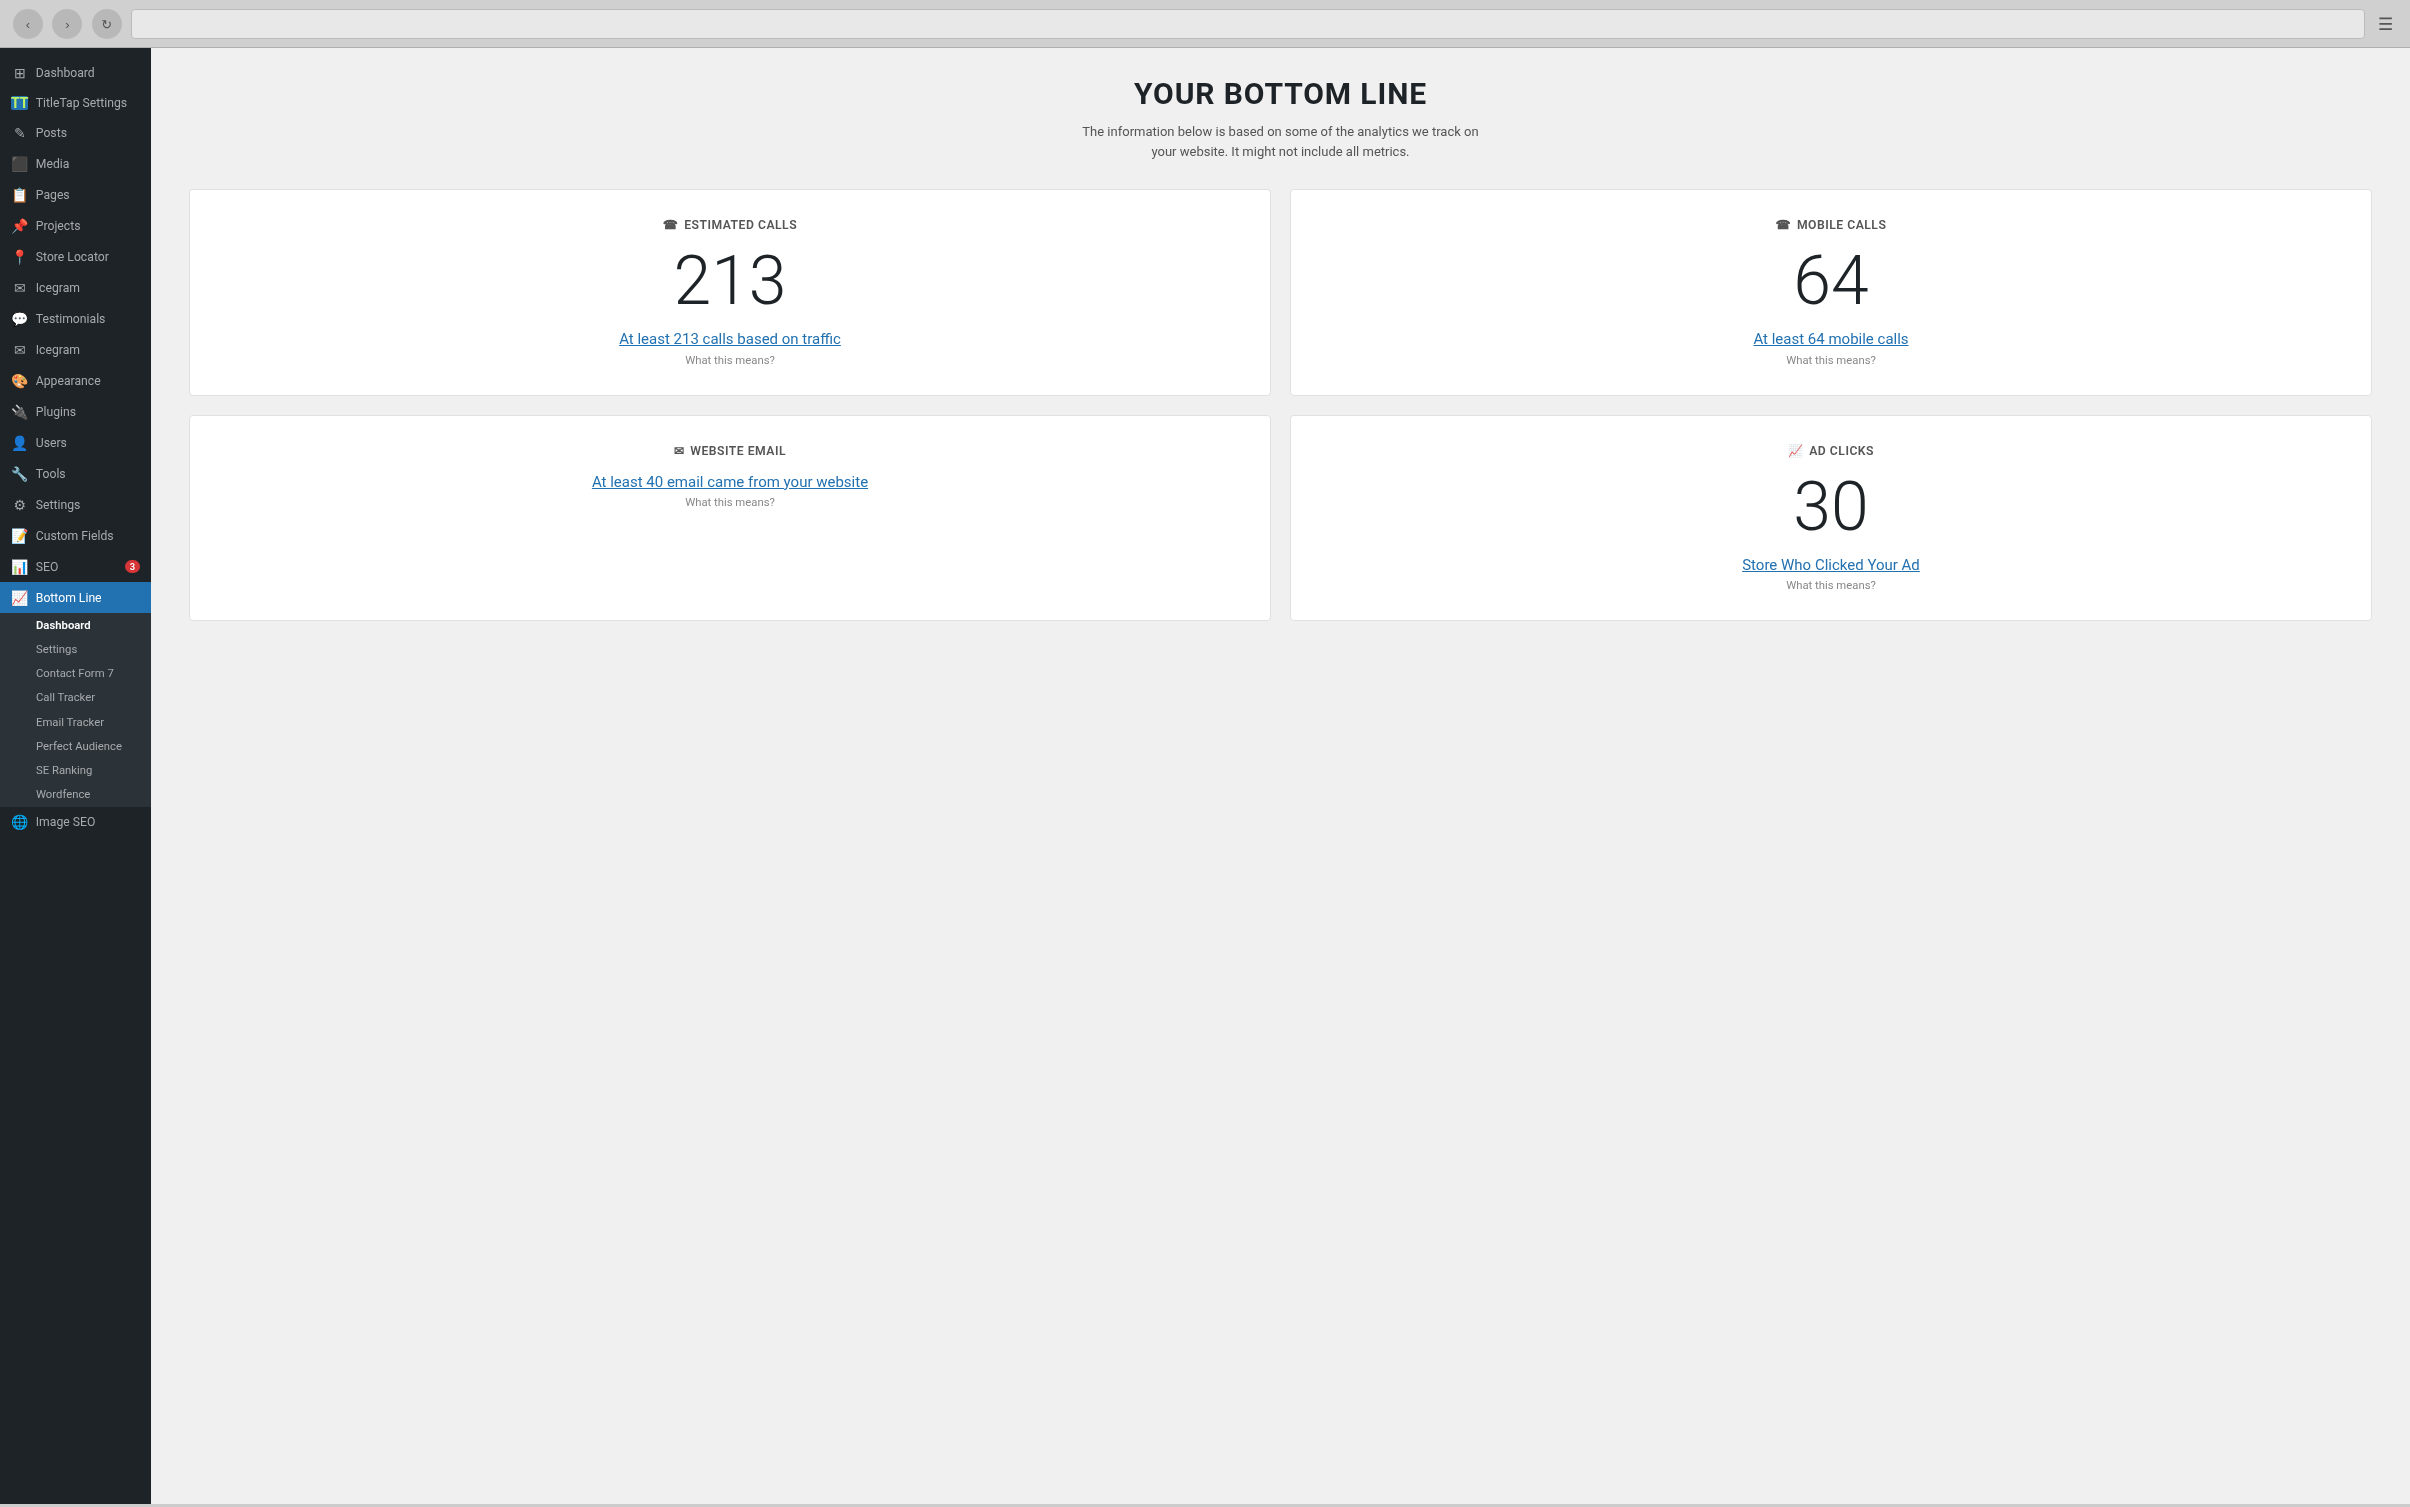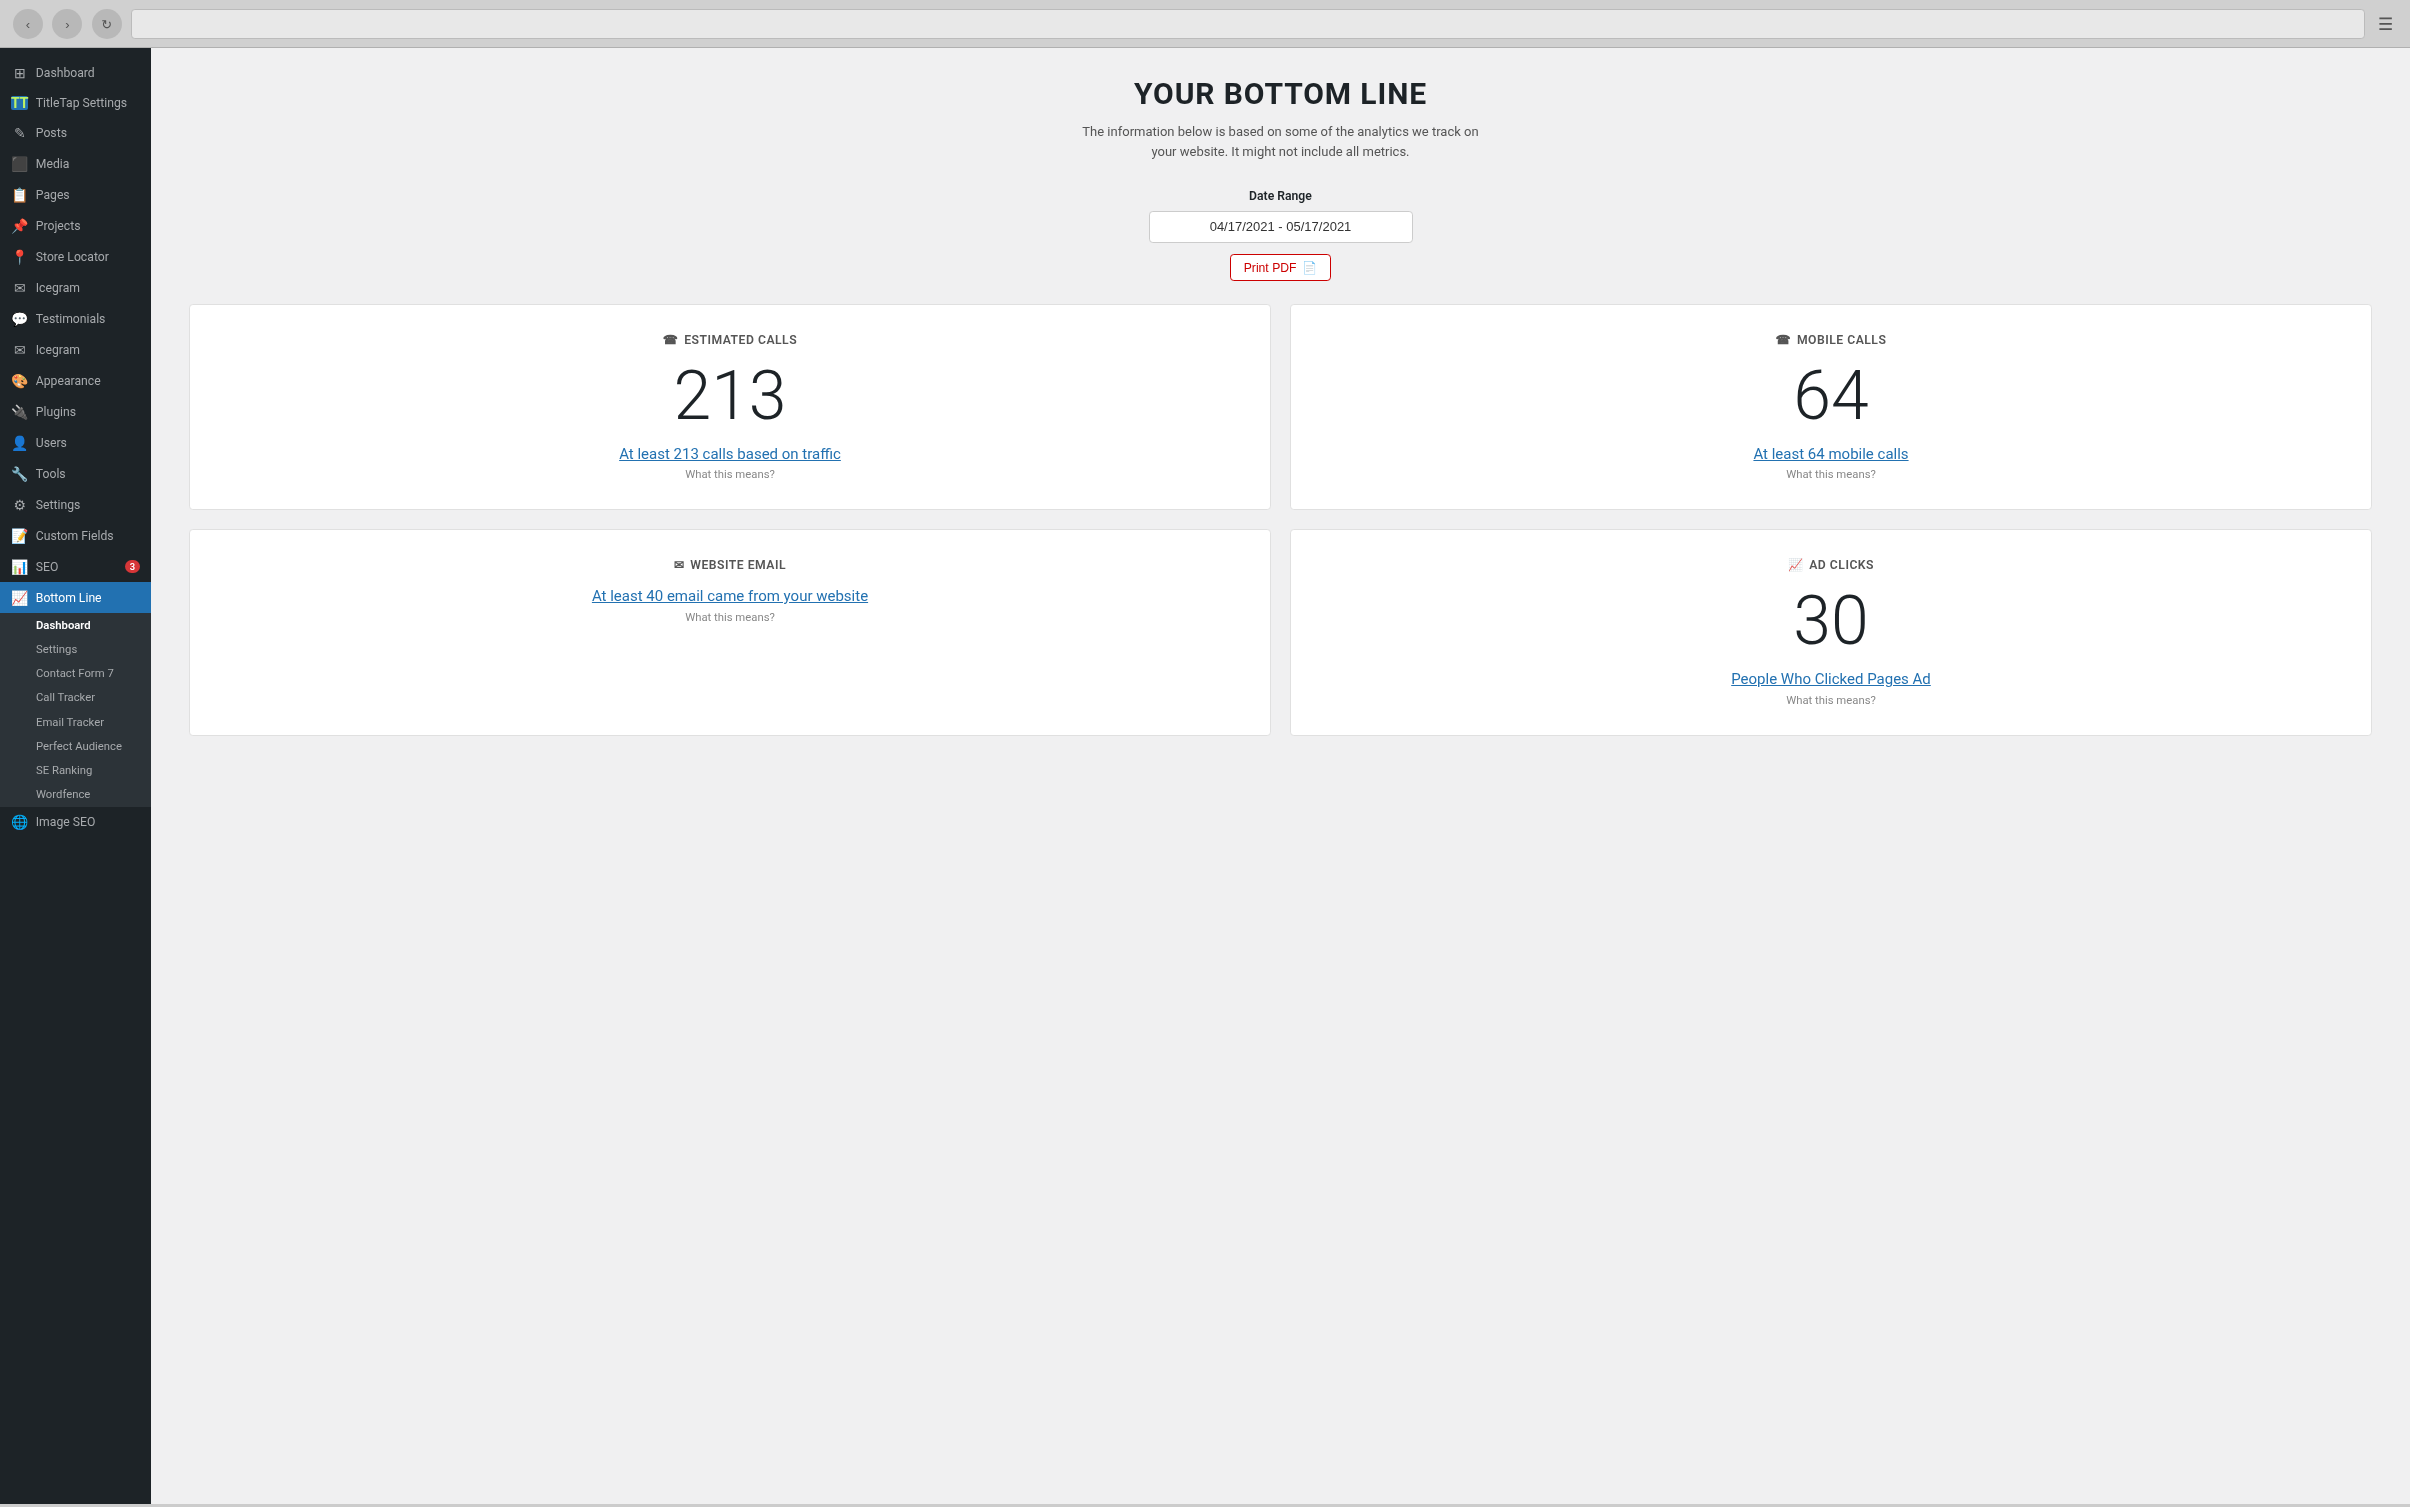--- a/index.html
+++ b/index.html
@@ -319,29 +319,20 @@
   <main class="main-content">
 
     <div class="page-header">
       <h1 class="page-title">YOUR BOTTOM LINE</h1>
       <p class="page-subtitle">
         <span>The information below is based on some of the analytics we track on</span><br>
         <span>your website. It might not include all metrics.</span>
       </p>
     </div>
 
-    <div class="date-range-section">
-      <div class="date-range-label">Date Range</div>
-      <input class="date-range-input" type="text" value="04/17/2021 - 05/17/2021" style="">
-      <br>
-      <button class="print-btn">
-        <span>Print PDF</span>
-        <span>📄</span>
-      </button>
-    </div>
 
     <div class="stats-grid">
 
       <div class="stat-card">
         <div class="stat-card-title">
           <span>☎</span>
           <span>ESTIMATED CALLS</span>
         </div>
         <div class="stat-number">213</div>
         <a class="stat-link">At least 213 calls based on traffic</a>
@@ -366,20 +357,20 @@
         <a class="stat-link">At least 40 email came from your website</a>
         <div class="stat-what">What this means?</div>
       </div>
 
       <div class="stat-card">
         <div class="stat-card-title">
           <span>📈</span>
           <span>AD CLICKS</span>
         </div>
         <div class="stat-number">30</div>
-        <a class="stat-link">People Who Clicked Pages Ad</a>
+        <a class="stat-link">Store Who Clicked Your Ad</a>
         <div class="stat-what">What this means?</div>
       </div>
 
     </div>
   </main>
 </div>
 
 
 </body></html>

